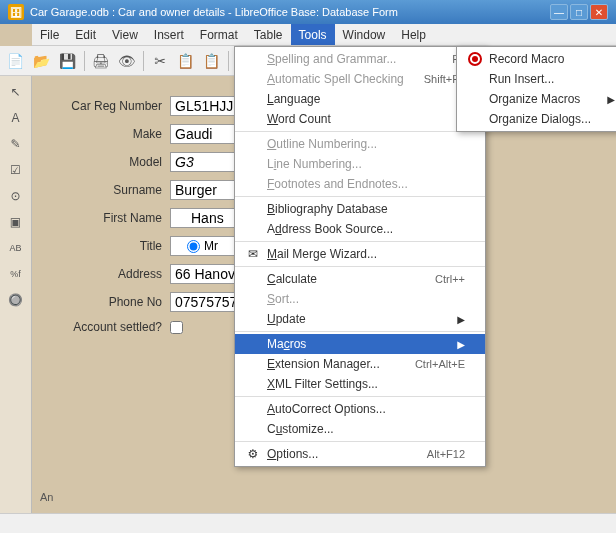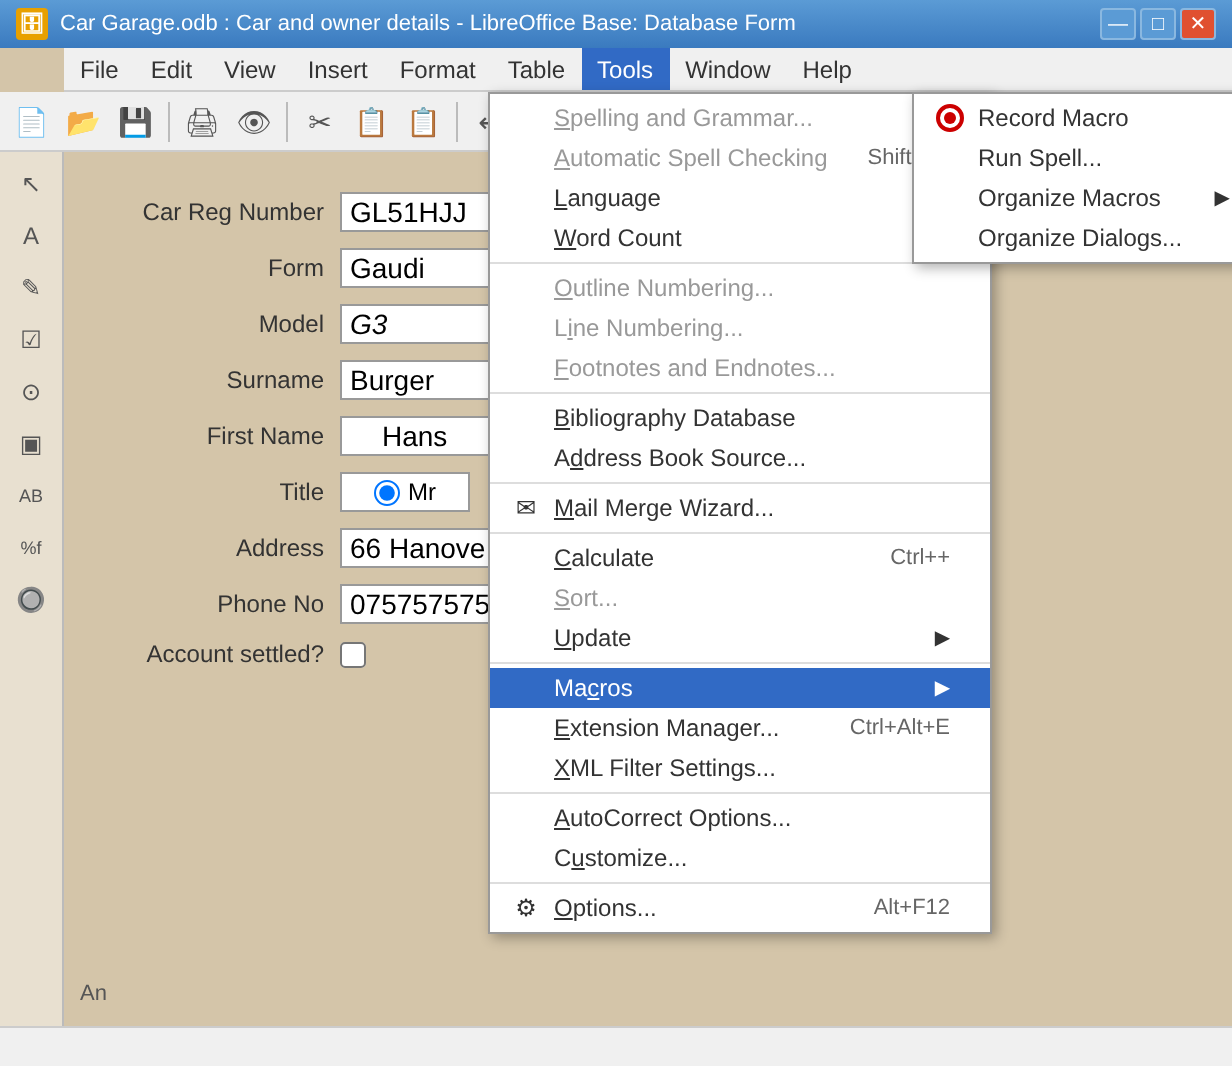--- a/index.html
+++ b/index.html
@@ -191,21 +191,21 @@
       align-items: center;
       padding: 0 8px;
       font-size: 11px;
       color: #333;
     }
 
     
     .tools-menu {
       position: absolute;
       top: 46px;
-      left: 244px;
+      left: 234px;
       background: white;
       border: 1px solid #999;
       box-shadow: 2px 2px 6px rgba(0,0,0,0.3);
       min-width: 220px;
       z-index: 200;
       padding: 2px 0;
     }
     .menu-separator {
       height: 1px;
       background: #ddd;
@@ -330,21 +330,21 @@
     <button class="left-btn" style="font-size:9px">%f</button>
     <button class="left-btn">🔘</button>
   </div>
 
   <div class="form-area">
     <div class="form-row">
       <span class="form-label">Car Reg Number</span>
       <input class="form-input" value="GL51HJJ" readonly="" style="width: 90px;">
     </div>
     <div class="form-row">
-      <span class="form-label">Form</span>
+      <span class="form-label">Make</span>
       <input class="form-input" value="Gaudi" readonly="" style="width: 90px;">
     </div>
     <div class="form-row">
       <span class="form-label">Model</span>
       <input class="form-input" value="G3" readonly="" style="width: 90px; font-style: italic;">
     </div>
     <div class="form-row">
       <span class="form-label">Surname</span>
       <input class="form-input" value="Burger" readonly="" style="width: 90px;">
     </div>
@@ -476,21 +476,21 @@
 
 <div class="macros-submenu">
   <div class="menu-entry">
     <span class="icon-area">
       <div class="record-icon"></div>
     </span>
     <span>Record Macro</span>
   </div>
   <div class="menu-entry">
     <span class="icon-area"></span>
-    <span>Run Spell...</span>
+    <span>Run Insert...</span>
   </div>
   <div class="menu-entry">
     <span class="icon-area"></span>
     <span>Organize Macros</span>
     <span class="arrow">▶</span>
   </div>
   <div class="menu-entry">
     <span class="icon-area"></span>
     <span>Organize Dialogs...</span>
   </div>

